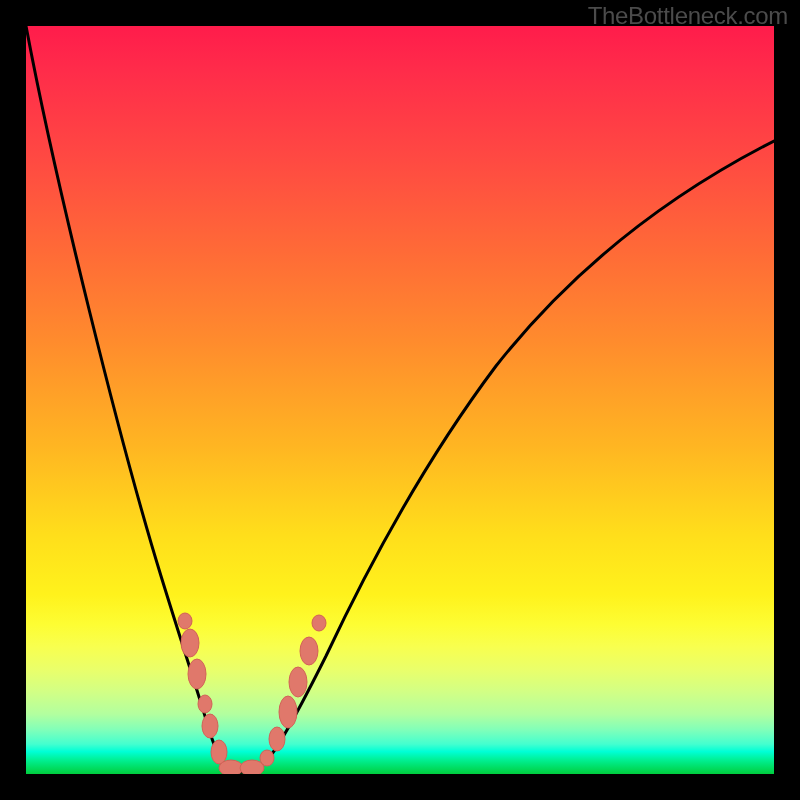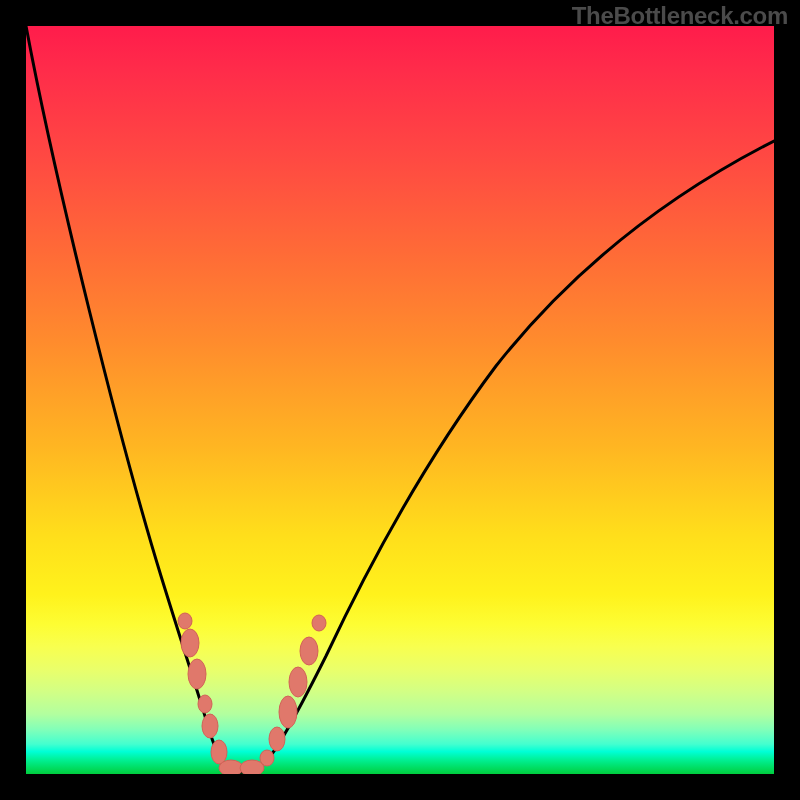--- a/index.html
+++ b/index.html
@@ -48,21 +48,21 @@
   .svg-layer {
     position: absolute;
     inset: 0;
   }
   .watermark {
     position: absolute;
     top: 2px;
     right: 12px;
     color: #4b4b4b;
     font-size: 24px;
-    font-weight: 700;
+    font-weight: 400;
     letter-spacing: -0.3px;
   }
 </style>
 </head>
 <body>
 
 <div class="watermark">TheBottleneck.com</div>
 
 <div class="frame">
 

